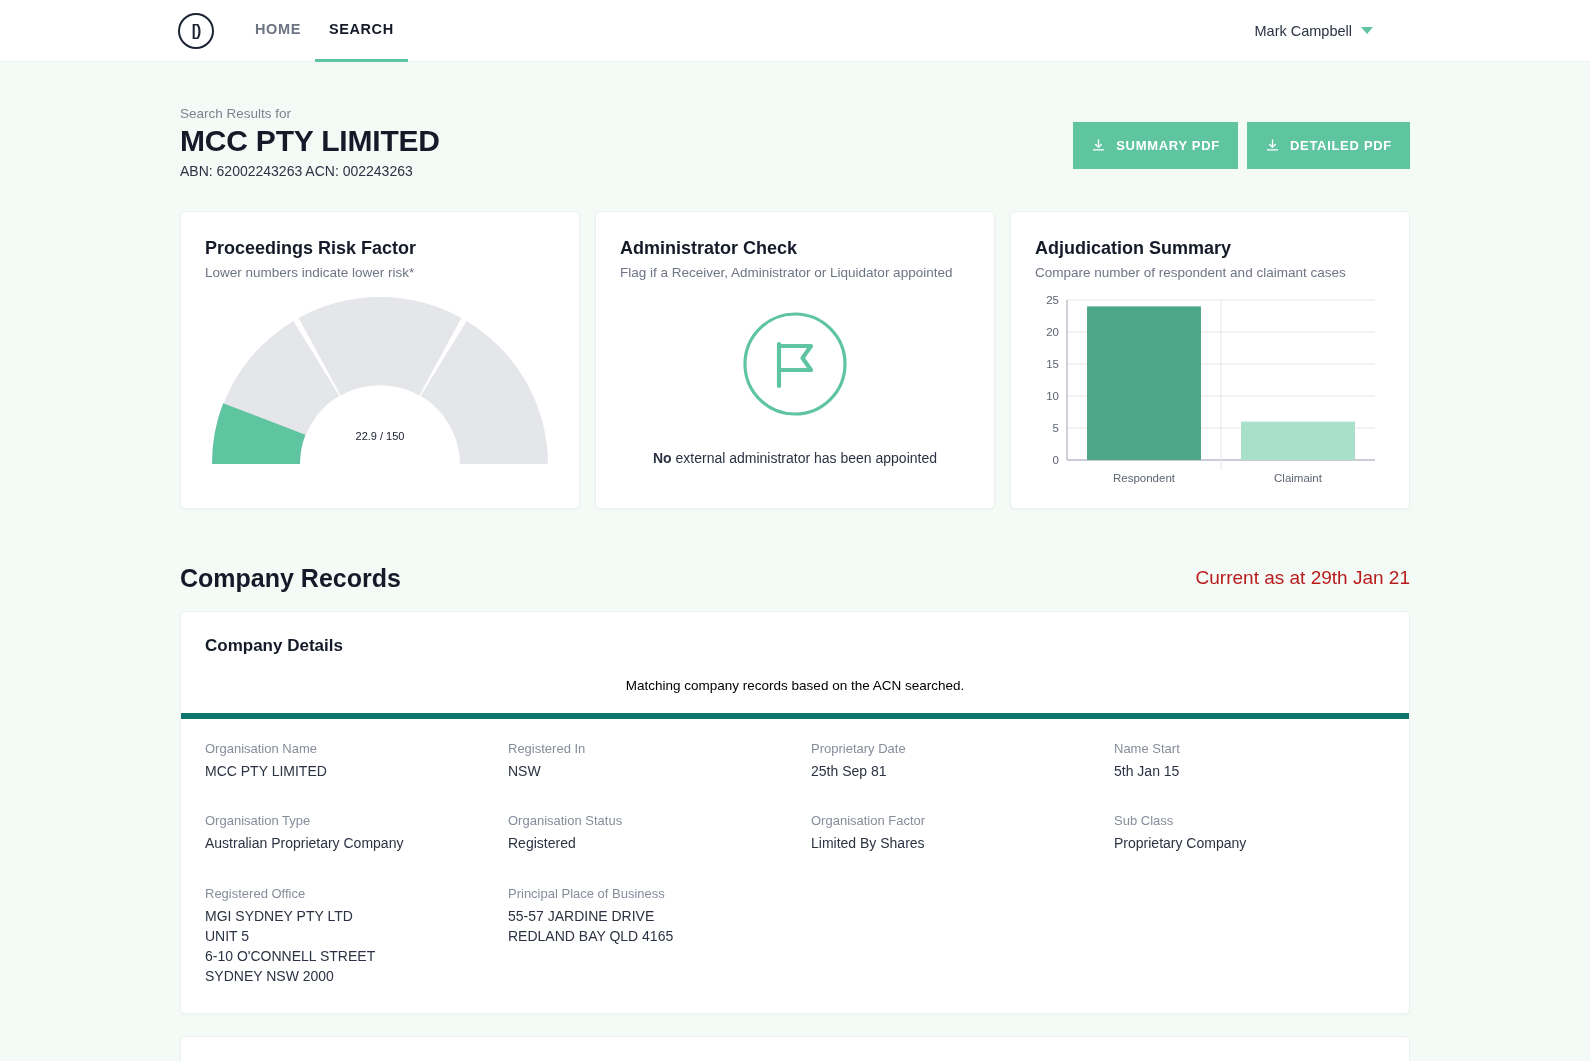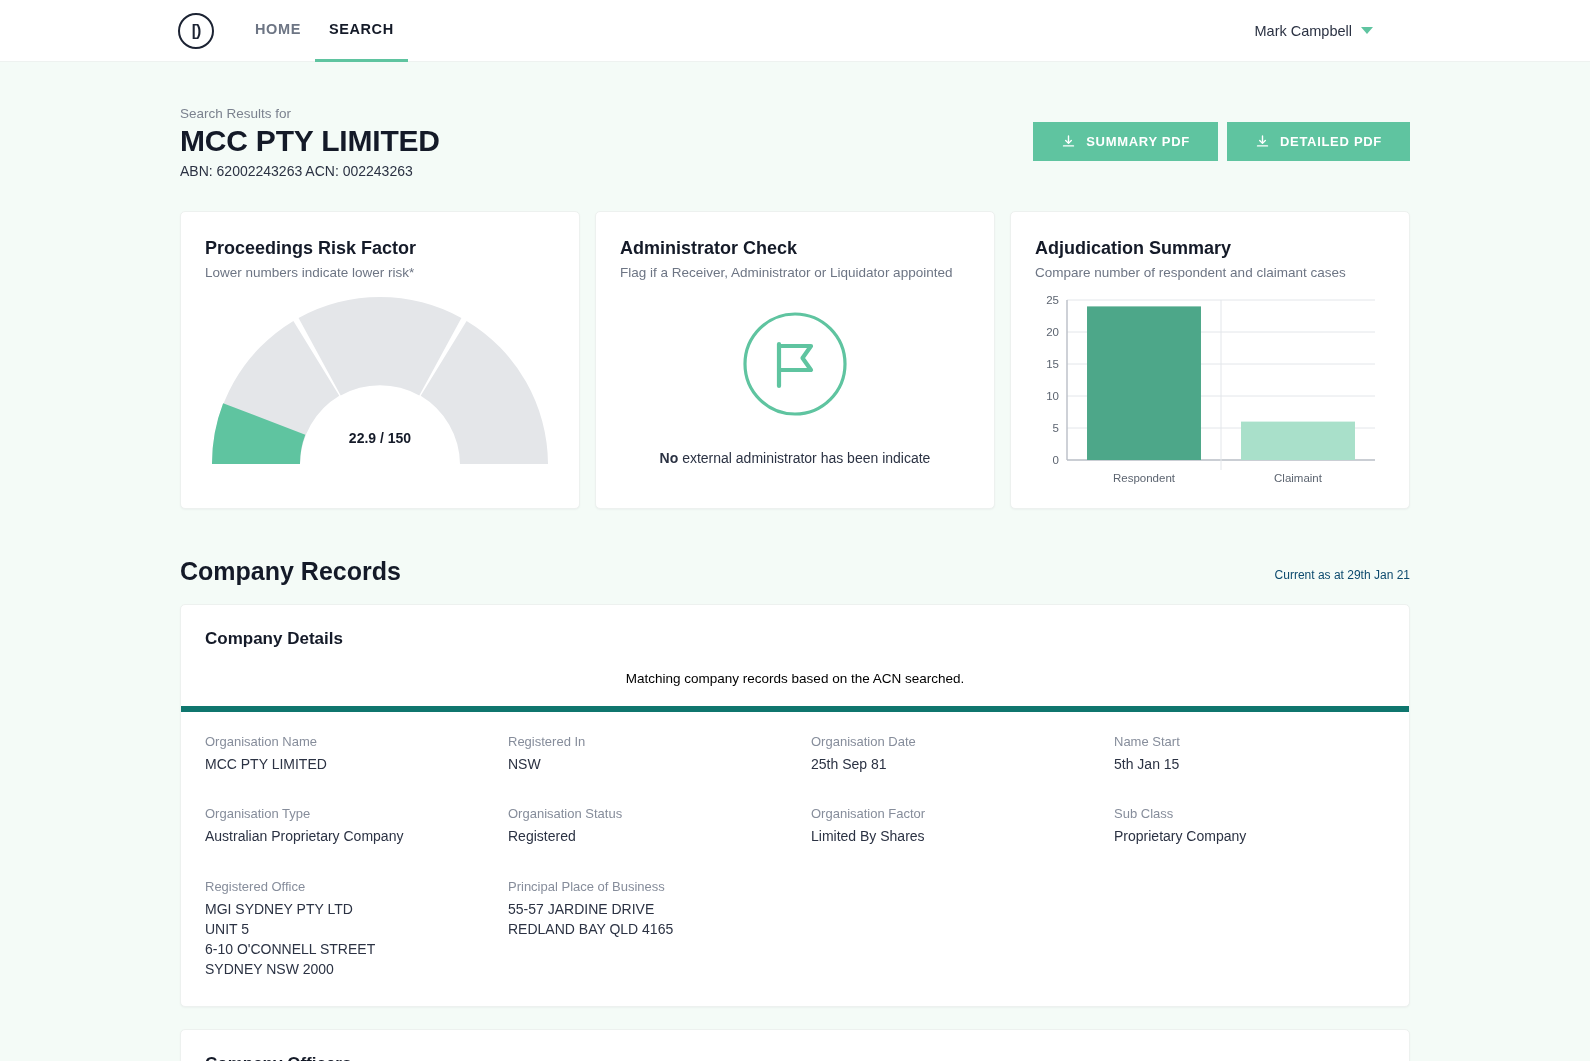--- a/index.html
+++ b/index.html
@@ -63,21 +63,21 @@
   .company-title {
     font-size: 30px; font-weight: 700; color: #141a28;
     letter-spacing: -0.2px; line-height: 1.1;
     font-stretch: condensed;
   }
   .abn { font-size: 14px; color: #2b3243; margin-top: 6px; font-weight: 500; }
 
   .pdf-buttons { display: flex; gap: 9px; padding-top: 16px; }
   .pdf-btn {
     background: #5fc4a0; color: #ffffff; border: none;
-    height: 39px; padding: 0 28px;
+    height: 47px; padding: 0 18px;
     display: flex; align-items: center; gap: 10px;
     font-size: 13px; font-weight: 700; letter-spacing: 0.7px;
     text-transform: uppercase; cursor: pointer;
     font-family: inherit;
     font-stretch: condensed;
   }
 
   
   .cards {
     display: flex; gap: 15px;
@@ -94,42 +94,42 @@
     position: relative;
     overflow: hidden;
   }
   .card-title { font-size: 18px; font-weight: 700; color: #141a28; font-stretch: condensed; }
   .card-sub { font-size: 13.5px; color: #6d7584; margin-top: 6px; }
 
   
   .gauge-wrap { position: absolute; left: 0; right: 0; top: 78px; display: flex; justify-content: center; }
   .gauge-value {
     position: absolute; left: 0; right: 0; top: 218px;
-    text-align: center; font-size: 14px; font-weight: 700; color: #141a28;
+    text-align: center; font-size: 11px; font-weight: 400; color: #141a28;
     font-stretch: condensed;
   }
 
   
   .admin-icon-wrap { display: flex; justify-content: center; margin-top: 30px; }
   .admin-text {
     text-align: center; margin-top: 32px; font-size: 14px; color: #2b3243;
   }
   .admin-text b { font-weight: 700; }
 
   
   .chart-area { position: absolute; left: 18px; right: 18px; top: 80px; height: 200px; }
   .bar-svg { display: block; }
 
   
   .records-head {
     display: flex; align-items: flex-end; justify-content: space-between;
     margin-top: 48px; margin-bottom: 18px;
   }
   .records-title { font-size: 25px; font-weight: 700; color: #141a28; font-stretch: condensed; }
-  .records-date { font-size: 12px; color: #0c4a6e; padding-bottom: 4px; margin-top: 10px; }
+  .records-date { font-size: 19px; color: #b91c1c; padding-bottom: 4px; margin-top: 10px; }
 
   .panel {
     background: #ffffff;
     border: 1px solid #edf1ef;
     border-radius: 5px;
     box-shadow: 0 1px 2px rgba(20,26,40,0.04);
     margin-bottom: 22px;
   }
   .panel-head { padding: 24px 24px 20px 24px; border-bottom: 6px solid #0f766e; }
   .panel-title { font-size: 17px; font-weight: 700; color: #141a28; font-stretch: condensed; }
@@ -220,21 +220,21 @@
       <div class="admin-icon-wrap">
         <svg width="108" height="108" viewBox="0 0 108 108">
           <circle cx="54" cy="54" r="50" fill="none" stroke="#5fc4a0" stroke-width="3.2"></circle>
           <g fill="none" stroke="#5fc4a0" stroke-width="4.2" stroke-linecap="round" stroke-linejoin="round">
             <path d="M38 34 V 76"></path>
             <path d="M38 36 H 70 L 61.5 48 L 70 60 H 38"></path>
           </g>
         </svg>
       </div>
       <div class="admin-text">
-        <b>No</b><span> external administrator has been indicate</span>
+        <b>No</b><span> external administrator has been appointed</span>
       </div>
     </div>
 
     <div class="card">
       <div class="card-title">Adjudication Summary</div>
       <div class="card-sub">Compare number of respondent and claimant cases</div>
       <div class="chart-area">
         <svg class="bar-svg" id="bar-chart" width="350" height="200" viewBox="0 0 350 200">
             <line x1="38" y1="168" x2="346" y2="168" stroke="#b9bec6" stroke-width="1.4"></line>
             <text x="30" y="172" text-anchor="end" font-size="11.5" fill="#5c6470" font-family="&quot;Liberation Sans&quot;, sans-serif">0</text>
@@ -273,21 +273,21 @@
       <div class="field-grid" id="field-grid">
           <div>
             <div class="field-label">Organisation Name</div>
             <div class="field-value">MCC PTY LIMITED</div>
           </div>
           <div>
             <div class="field-label">Registered In</div>
             <div class="field-value">NSW</div>
           </div>
           <div>
-            <div class="field-label">Organisation Date</div>
+            <div class="field-label">Proprietary Date</div>
             <div class="field-value">25th Sep 81</div>
           </div>
           <div>
             <div class="field-label">Name Start</div>
             <div class="field-value">5th Jan 15</div>
           </div>
           <div>
             <div class="field-label">Organisation Type</div>
             <div class="field-value">Australian Proprietary Company</div>
           </div>

